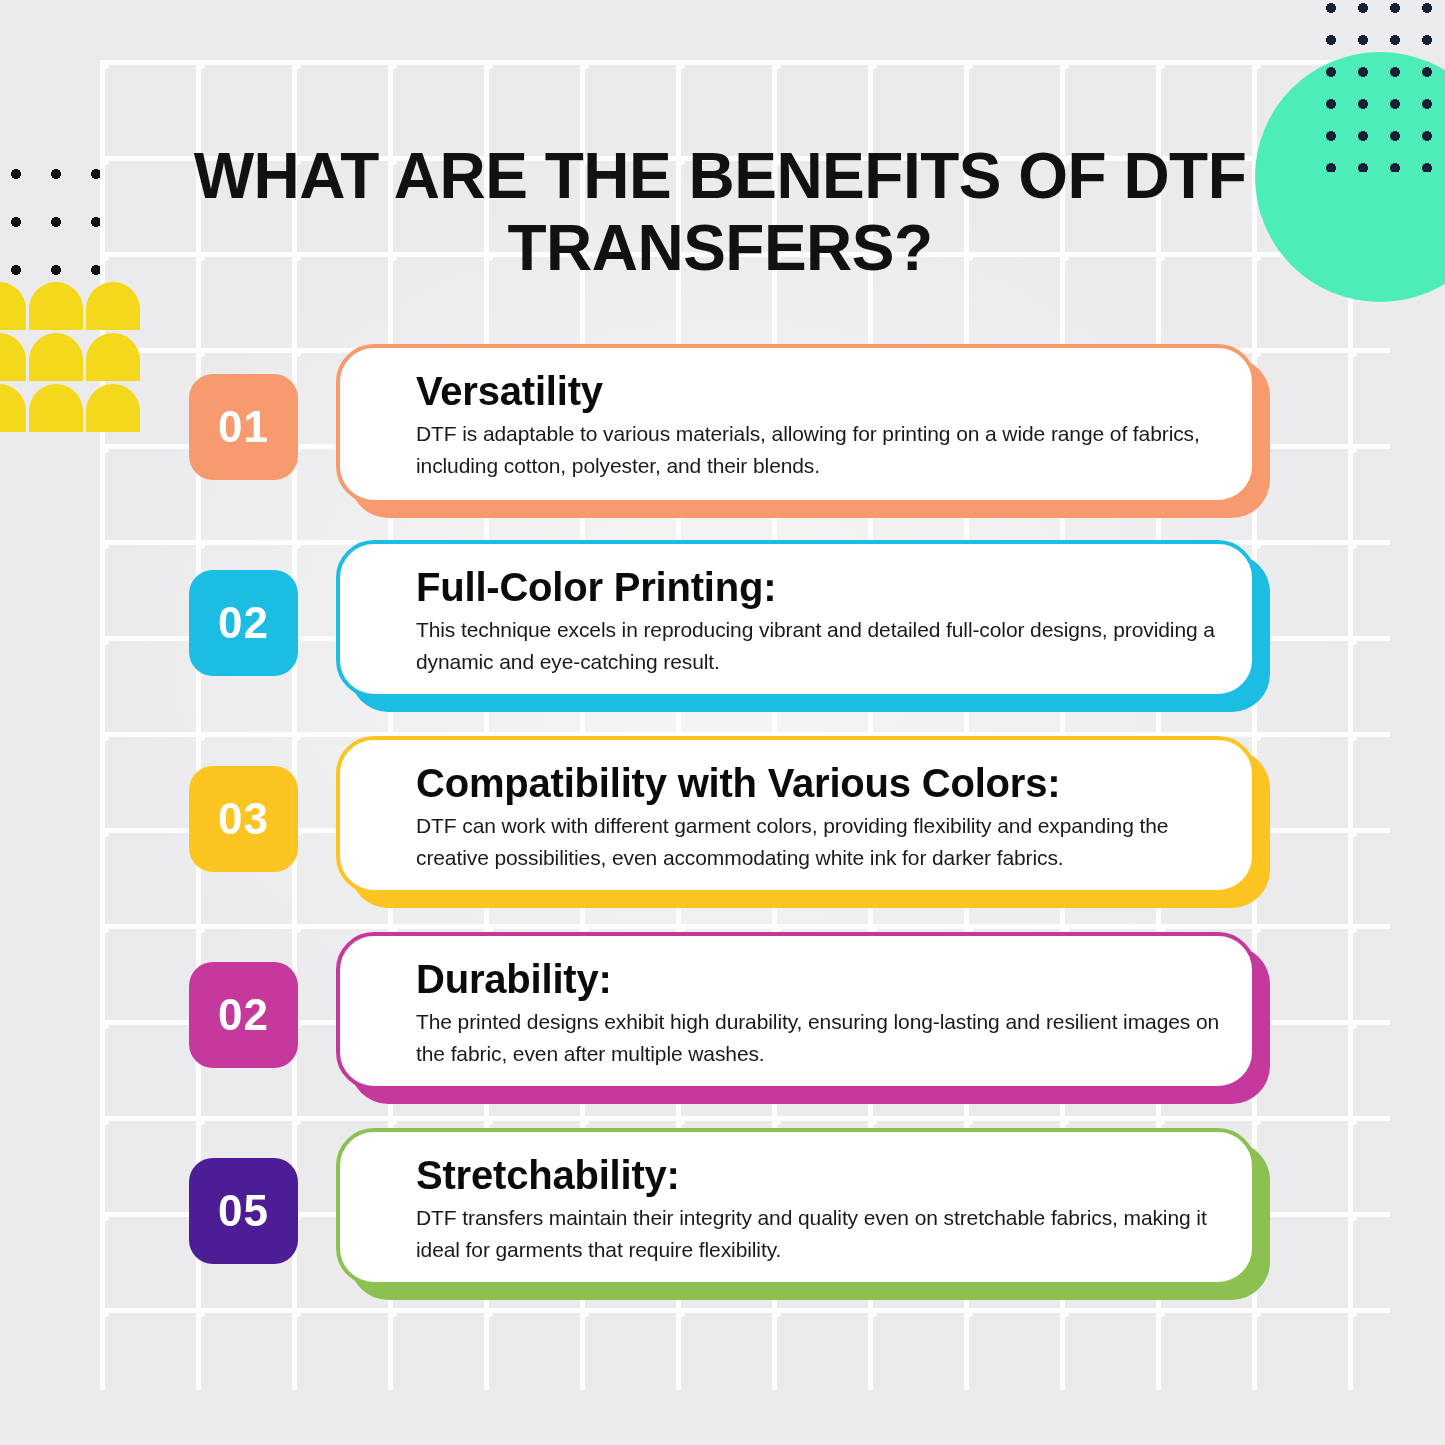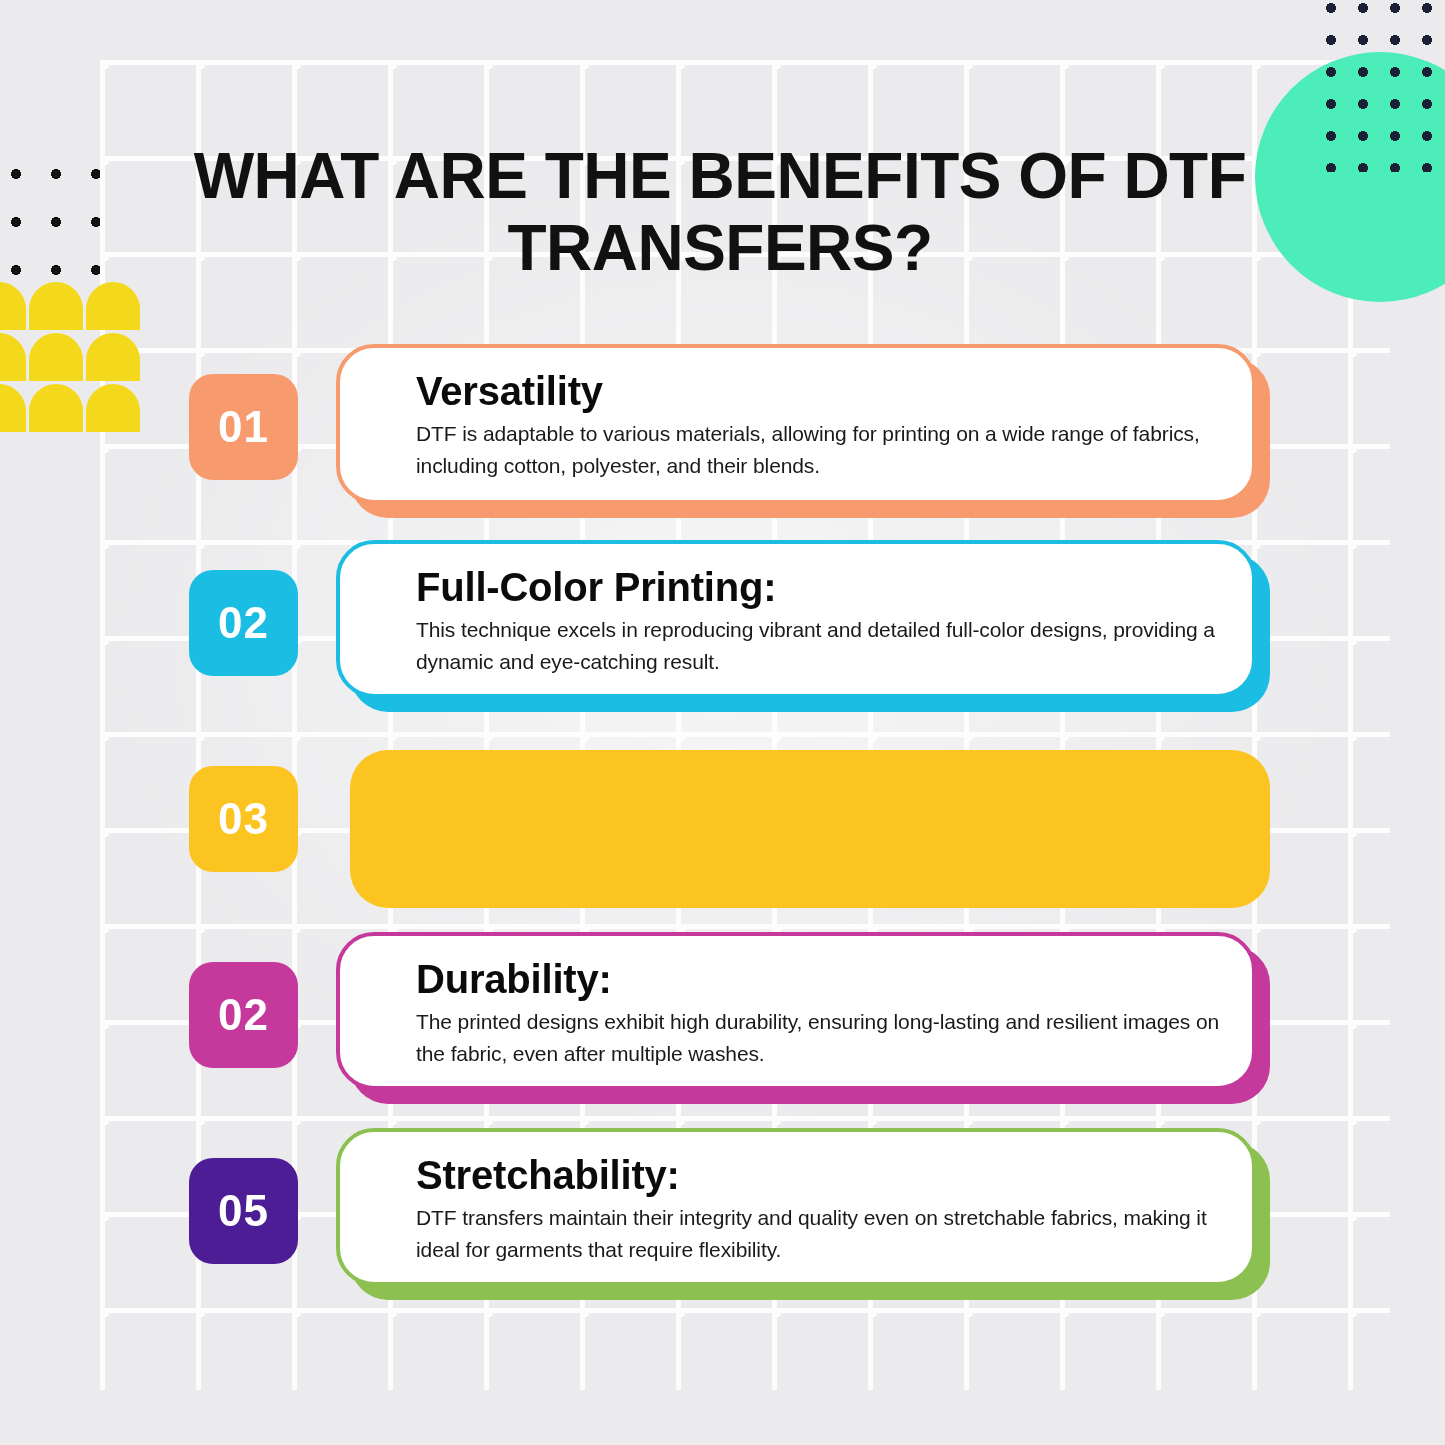--- a/index.html
+++ b/index.html
@@ -236,20 +236,24 @@
       <div class="badge" style="background: rgb(28, 189, 226);">02</div>
       <div class="card" style="border-color: rgb(28, 189, 226);">
         <h3>Full-Color Printing:</h3>
         <p>This technique excels in reproducing vibrant and detailed full-color designs, providing a dynamic and eye-catching result.</p>
       </div>
     </div>
 
     <div class="row r2">
       <div class="card-shadow" style="background: rgb(251, 196, 32);"></div>
       <div class="badge" style="background: rgb(251, 196, 32);">03</div>
+      <div class="card" style="border-color: rgb(251, 196, 32);">
+        <h3>Compatibility with Various Colors:</h3>
+        <p>DTF can work with different garment colors, providing flexibility and expanding the creative possibilities, even accommodating white ink for darker fabrics.</p>
+      </div>
     </div>
 
     <div class="row r3">
       <div class="card-shadow" style="background: rgb(196, 57, 155);"></div>
       <div class="badge" style="background: rgb(196, 57, 155);">02</div>
       <div class="card" style="border-color: rgb(196, 57, 155);">
         <h3>Durability:</h3>
         <p>The printed designs exhibit high durability, ensuring long-lasting and resilient images on the fabric, even after multiple washes.</p>
       </div>
     </div>

